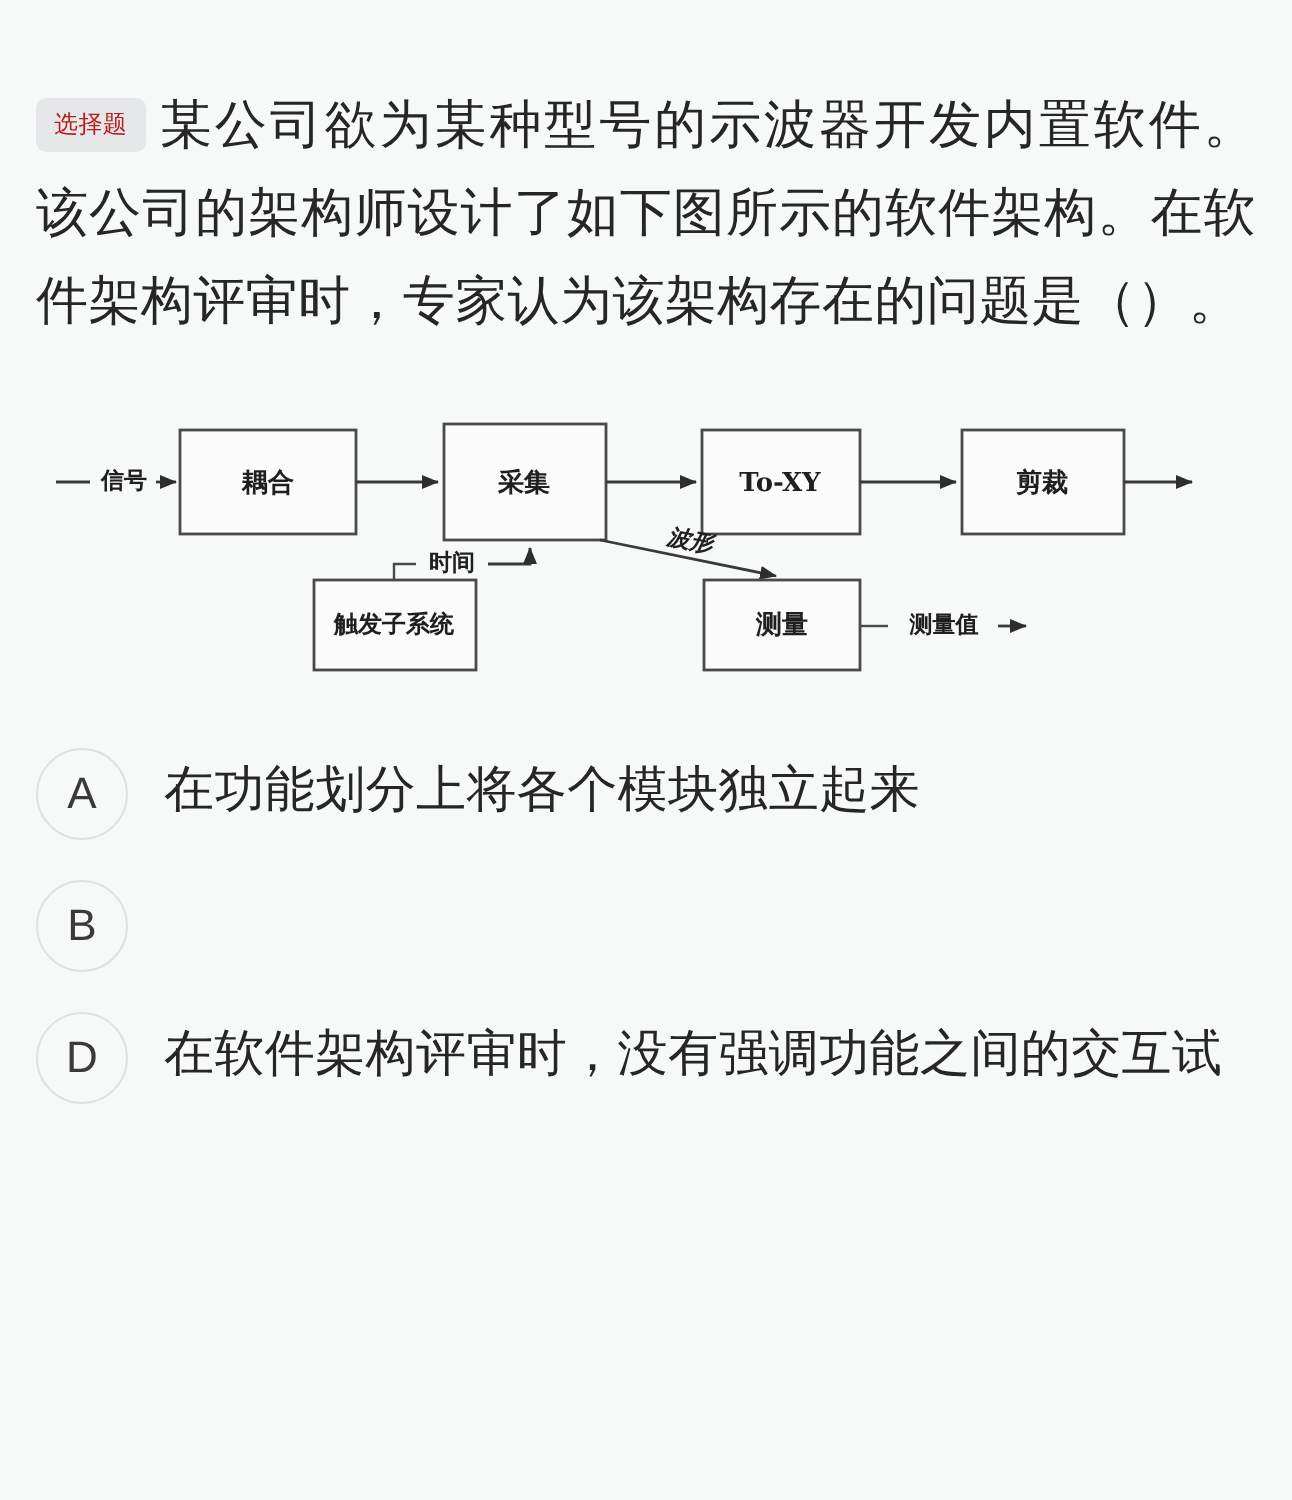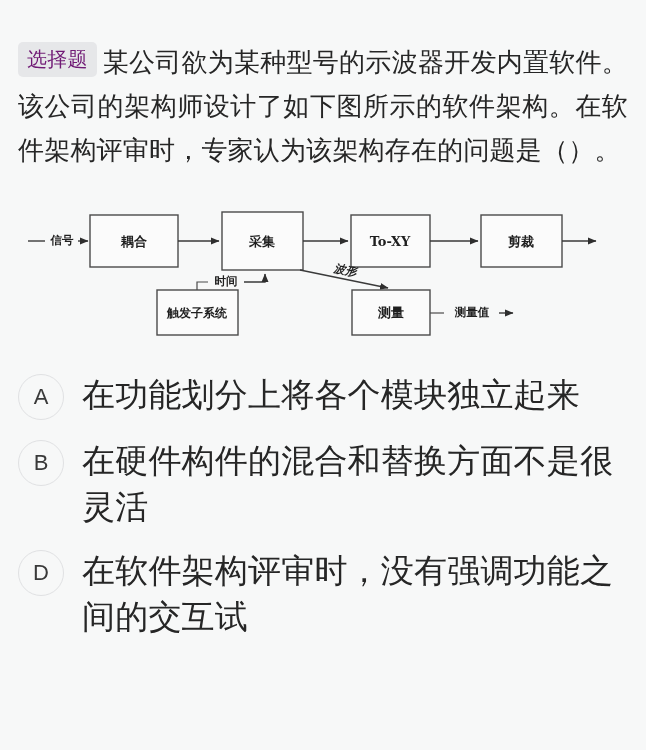--- a/index.html
+++ b/index.html
@@ -23,22 +23,22 @@
   .stem {
     font-size: 26px;
     line-height: 44px;
     color: #262626;
     letter-spacing: 0.2px;
     text-align: justify;
   }
   .type-badge {
     display: inline-block;
     background: #e6e7e9;
-    color: #701a75;
-    font-size: 20px;
+    color: #b91c1c;
+    font-size: 12px;
     line-height: 1;
     padding: 7px 9px 8px 9px;
     border-radius: 5px;
     vertical-align: 5px;
     margin-right: 6px;
     white-space: nowrap;
   }
 
   
   .diagram-wrap {
@@ -115,21 +115,21 @@
     border-color: #3d9cf0;
     background: #3d9cf0;
     color: #ffffff;
   }
   .opt-marker .check {
     display: block;
     width: 22px;
     height: 22px;
   }
   .opt-text {
-    font-size: 33px;
+    font-size: 25px;
     line-height: 46px;
     color: #262626;
     letter-spacing: 0.2px;
     flex: 1 1 auto;
   }
   
   .option-row.wrap .opt-text {
     margin-left: -64px;
     padding-left: 64px;
     text-indent: 0;
@@ -204,21 +204,20 @@
     <div class="opt-marker">
       <span>A</span>
     </div>
     <div class="opt-text">在功能划分上将各个模块独立起来</div>
   </div>
 
   <div class="option-row">
     <div class="opt-marker">
       <span>B</span>
     </div>
-    <div class="opt-text">在硬件构件的混合和替换方面不是很灵活</div>
   </div>
 
 
   <div class="option-row wrap">
     <div class="opt-marker">
       <span>D</span>
     </div>
     <div class="opt-text">在软件架构评审时，没有强调功能之间的交互试</div>
   </div>
 

